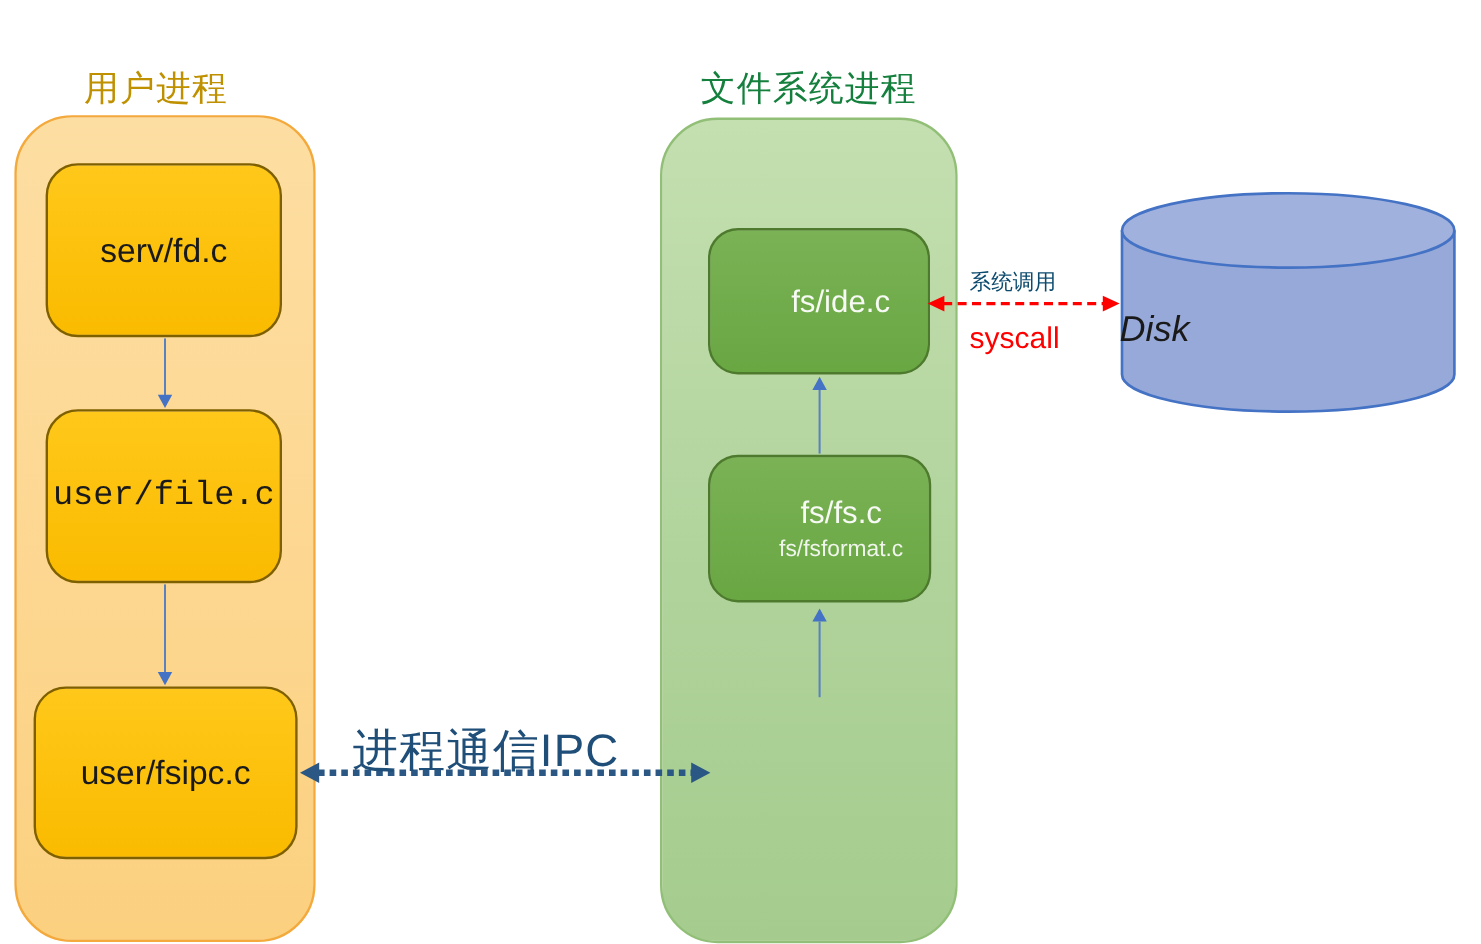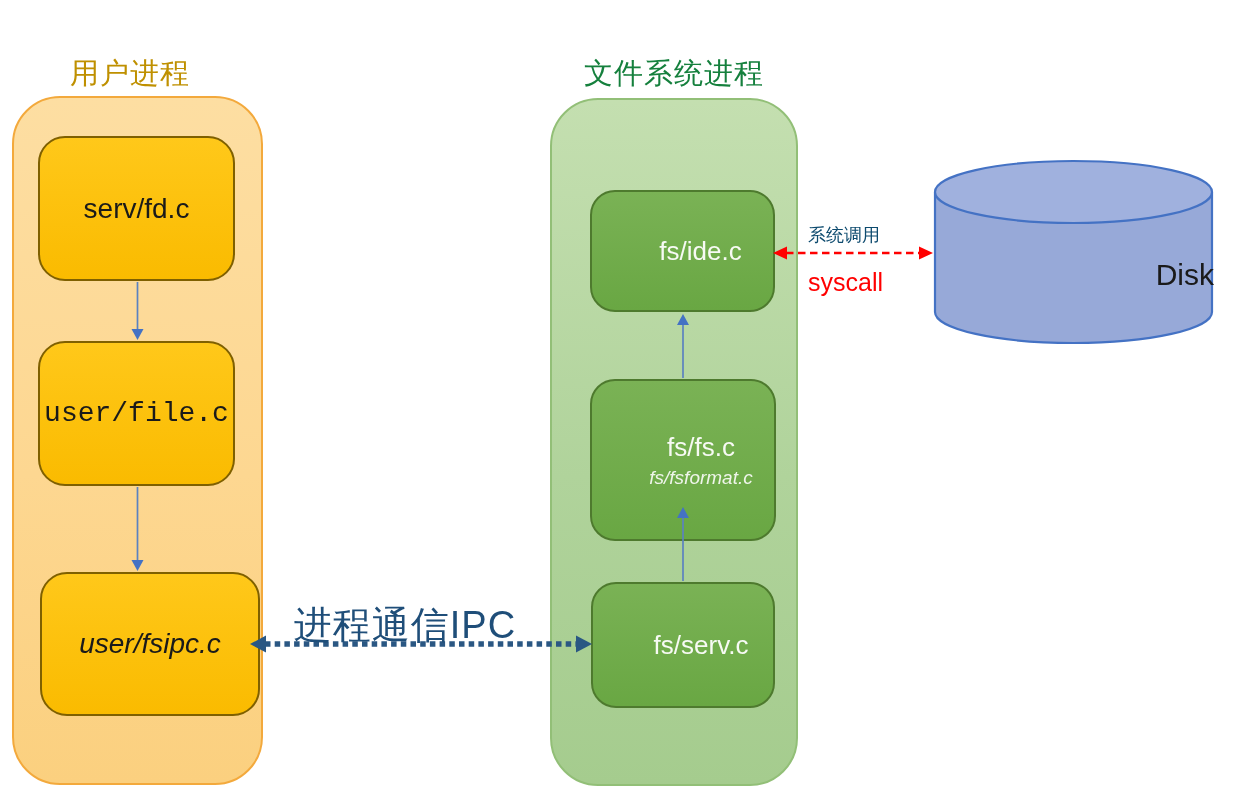--- a/index.html
+++ b/index.html
@@ -17,36 +17,36 @@
   .container-fs{left:550px;top:70px;width:248px;height:688px;
     background:linear-gradient(180deg,#C4DFB0 0%,#B0D39B 55%,#A5CC8E 100%);
     border:2px solid #92BF77;box-sizing:border-box;}
 
   .node{position:absolute;display:flex;flex-direction:column;align-items:center;
     justify-content:center;box-sizing:border-box;text-align:center;}
   .node-user{background:linear-gradient(180deg,#FFC81A 0%,#FABB00 100%);
     border:2.5px solid #7F6000;border-radius:27px;color:#1a1a1a;font-size:28px;}
   .box-fd{left:38px;top:108px;width:197px;height:145px;}
   .box-file{left:38px;top:313px;width:197px;height:145px;font-family:Liberation Mono, monospace;}
-  .box-fsipc{left:40px;top:544px;width:220px;height:144px;font-style:italic;}
+  .box-fsipc{left:28px;top:544px;width:220px;height:144px;}
 
   .node-fs{background:linear-gradient(180deg,#7AB255 0%,#69A743 100%);
     border:2.5px solid #4E7A2E;border-radius:25px;color:#F7FAF4;font-size:26px;padding-left:36px;}
   .box-ide{left:590px;top:162px;width:185px;height:122px;}
-  .box-fsfs{left:590px;top:351px;width:186px;height:162px;}
+  .box-fsfs{left:590px;top:351px;width:186px;height:123px;}
   .box-serv{left:591px;top:554px;width:184px;height:126px;}
-  .sublabel{font-size:19px;margin-top:4px;color:#EFF5EA;font-style:italic;}
+  .sublabel{font-size:19px;margin-top:4px;color:#EFF5EA;}
 
   .svg-layer{position:absolute;left:0;top:0;pointer-events:none;}
 
   .lbl{position:absolute;white-space:nowrap;}
   .lbl-ipc{left:287px;top:572px;width:236px;text-align:center;font-size:38px;color:#1F4E79;letter-spacing:1px;}
   .lbl-sys-cn{left:808px;top:195px;font-size:18px;color:#0c4a6e;}
   .lbl-sys-en{left:808px;top:240px;font-size:25px;color:#FF0000;}
-  .lbl-disk{left:933px;top:230px;width:281px;text-align:right;font-size:30px;color:#1a1a1a;}
+  .lbl-disk{left:933px;top:230px;width:281px;text-align:left;font-size:30px;color:#1a1a1a;font-style:italic;}
 </style>
 </head>
 <body>
 
 <div class="canvas">
 
   <div class="container container-user"></div>
   <div class="container container-fs"></div>
 
   <div class="group-title title-user">用户进程</div>
@@ -61,23 +61,20 @@
   <div class="node node-user box-fsipc">
     <span>user/fsipc.c</span>
   </div>
 
   <div class="node node-fs box-ide">
     <span>fs/ide.c</span>
   </div>
   <div class="node node-fs box-fsfs">
     <span>fs/fs.c</span>
     <span class="sublabel">fs/fsformat.c</span>
-  </div>
-  <div class="node node-fs box-serv">
-    <span>fs/serv.c</span>
   </div>
 
   <svg class="svg-layer" style="left:933px;top:131px;" width="281" height="188" viewBox="0 0 281 188">
     <path d="M 2 33 L 2 153 A 138.5 31 0 0 0 279 153 L 279 33" fill="#97A9D8" stroke="#4472C4" stroke-width="2.2"></path>
     <ellipse cx="140.5" cy="33" rx="138.5" ry="31" fill="#A0B1DE" stroke="#4472C4" stroke-width="2.2"></ellipse>
   </svg>
   <div class="lbl lbl-disk">Disk</div>
 
   <svg class="svg-layer" width="1234" height="787" viewBox="0 0 1234 787">
 

